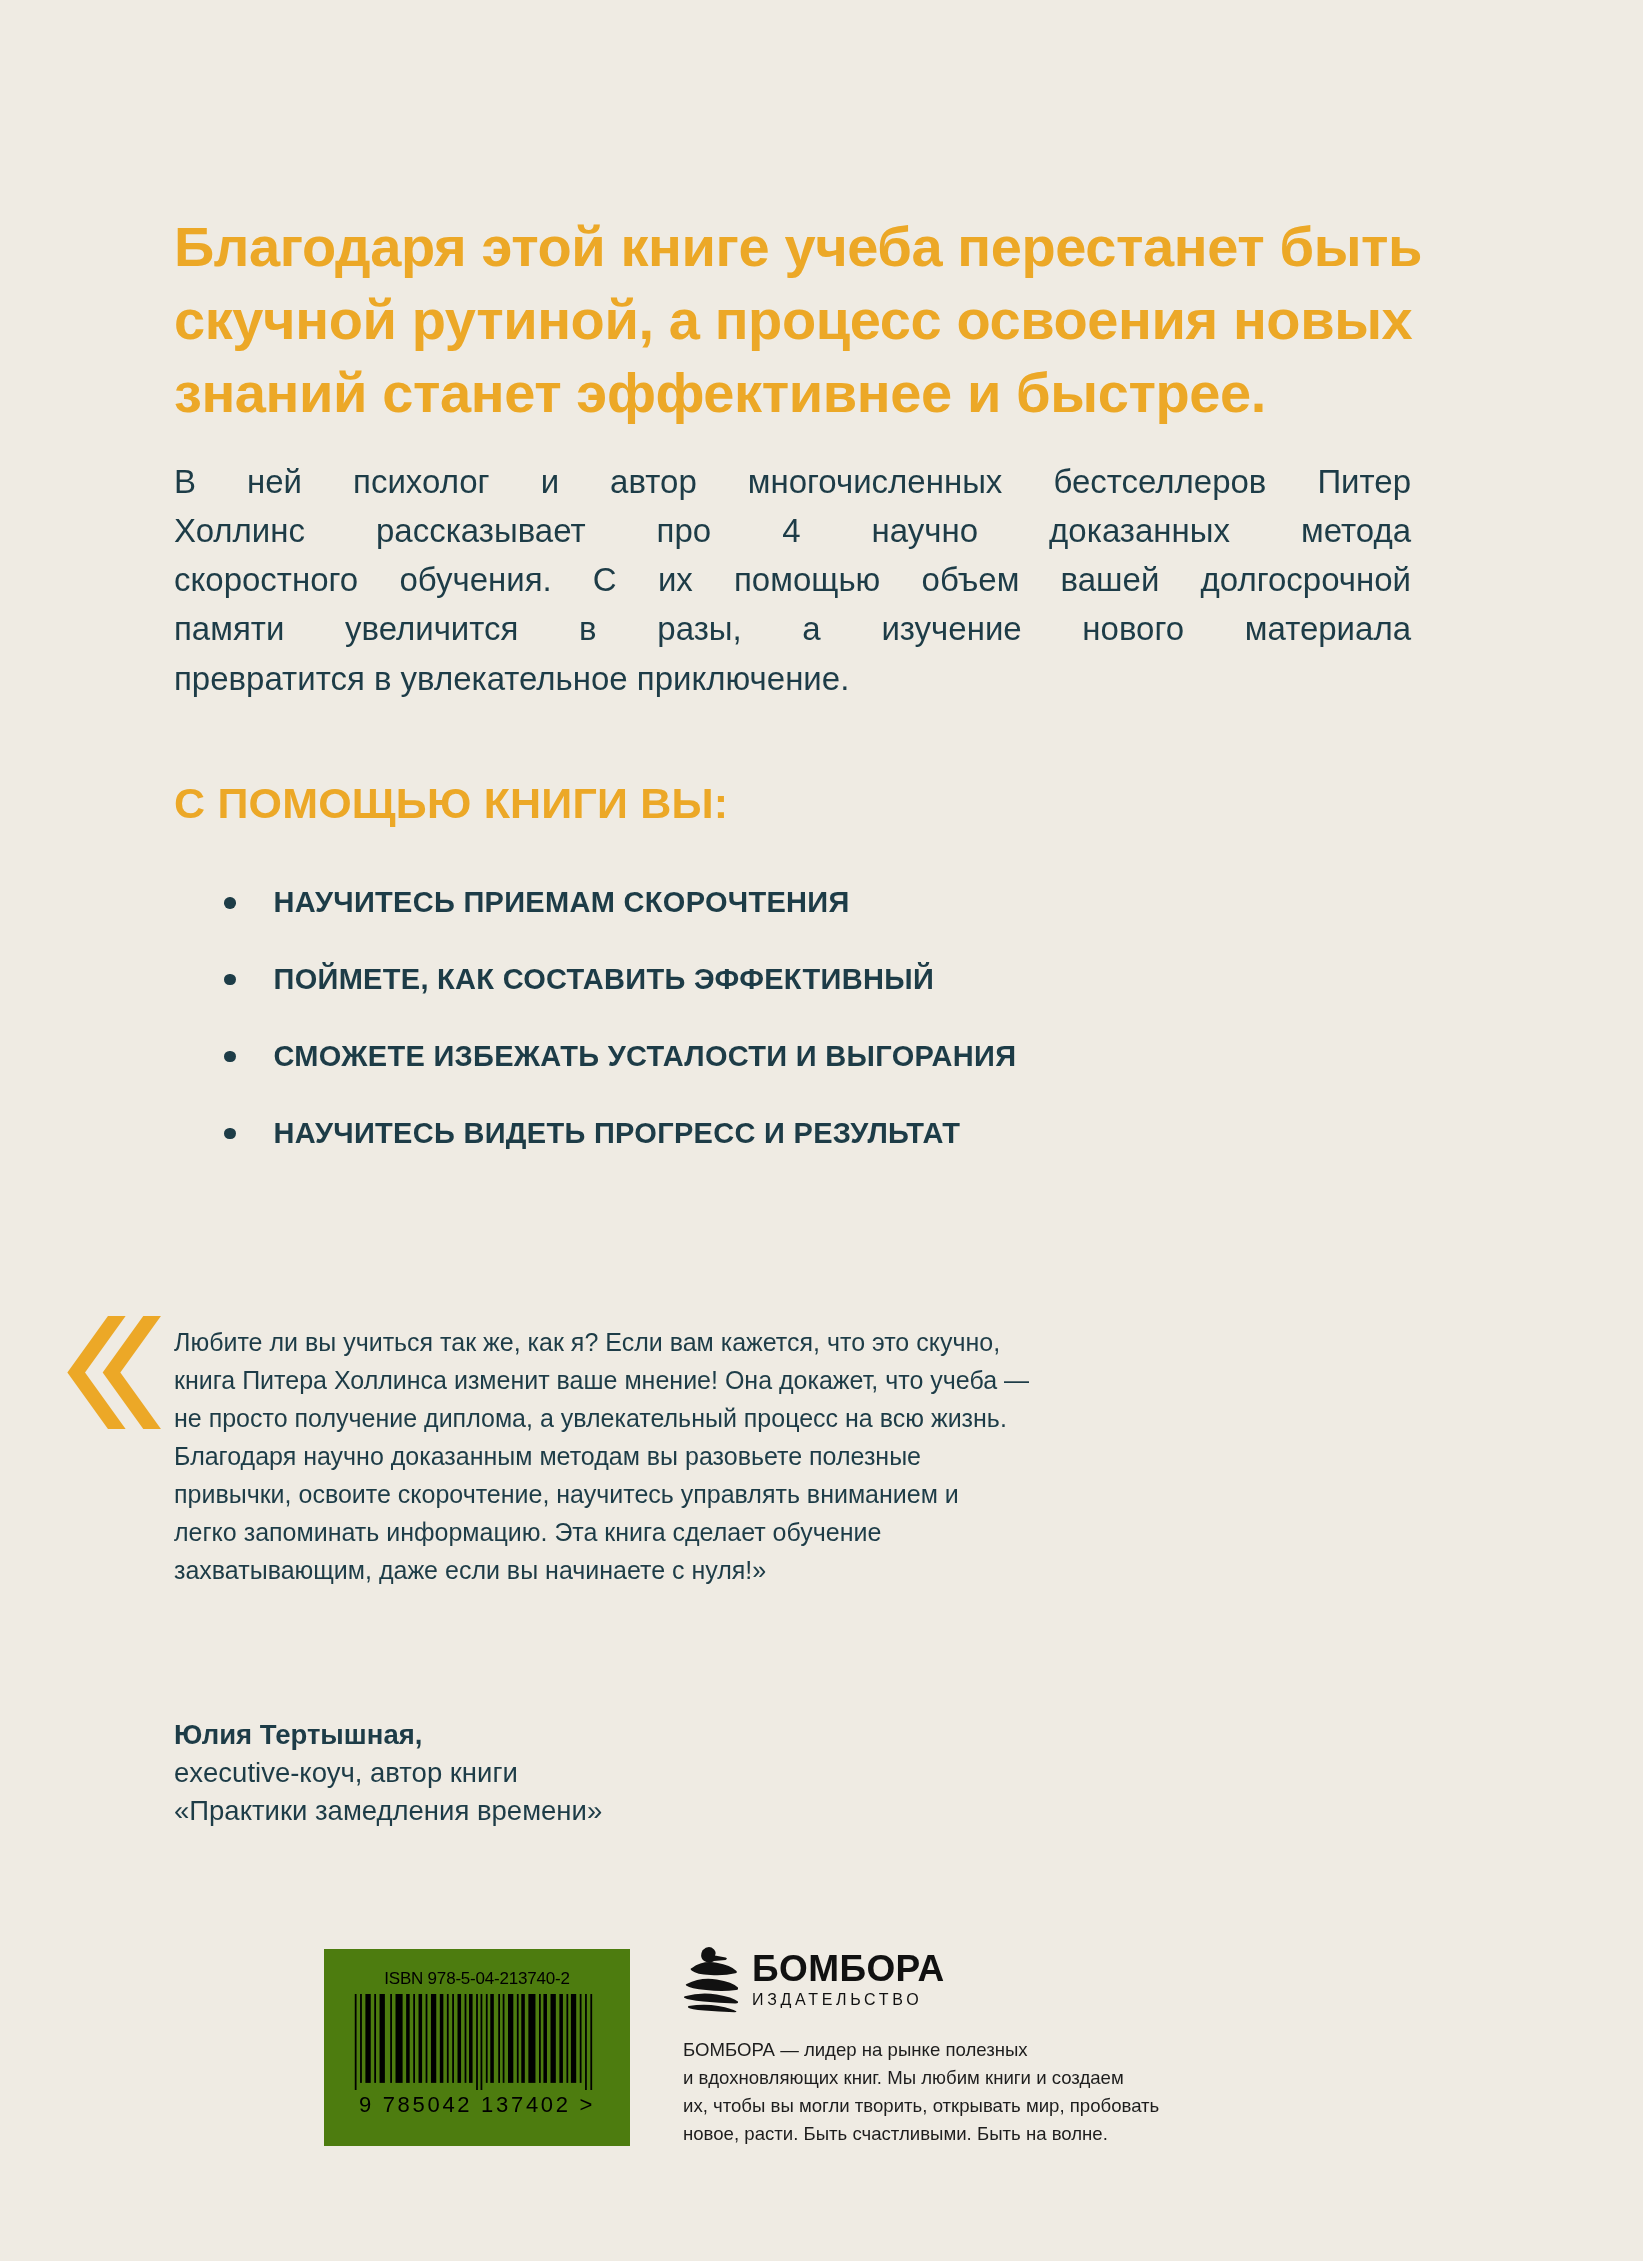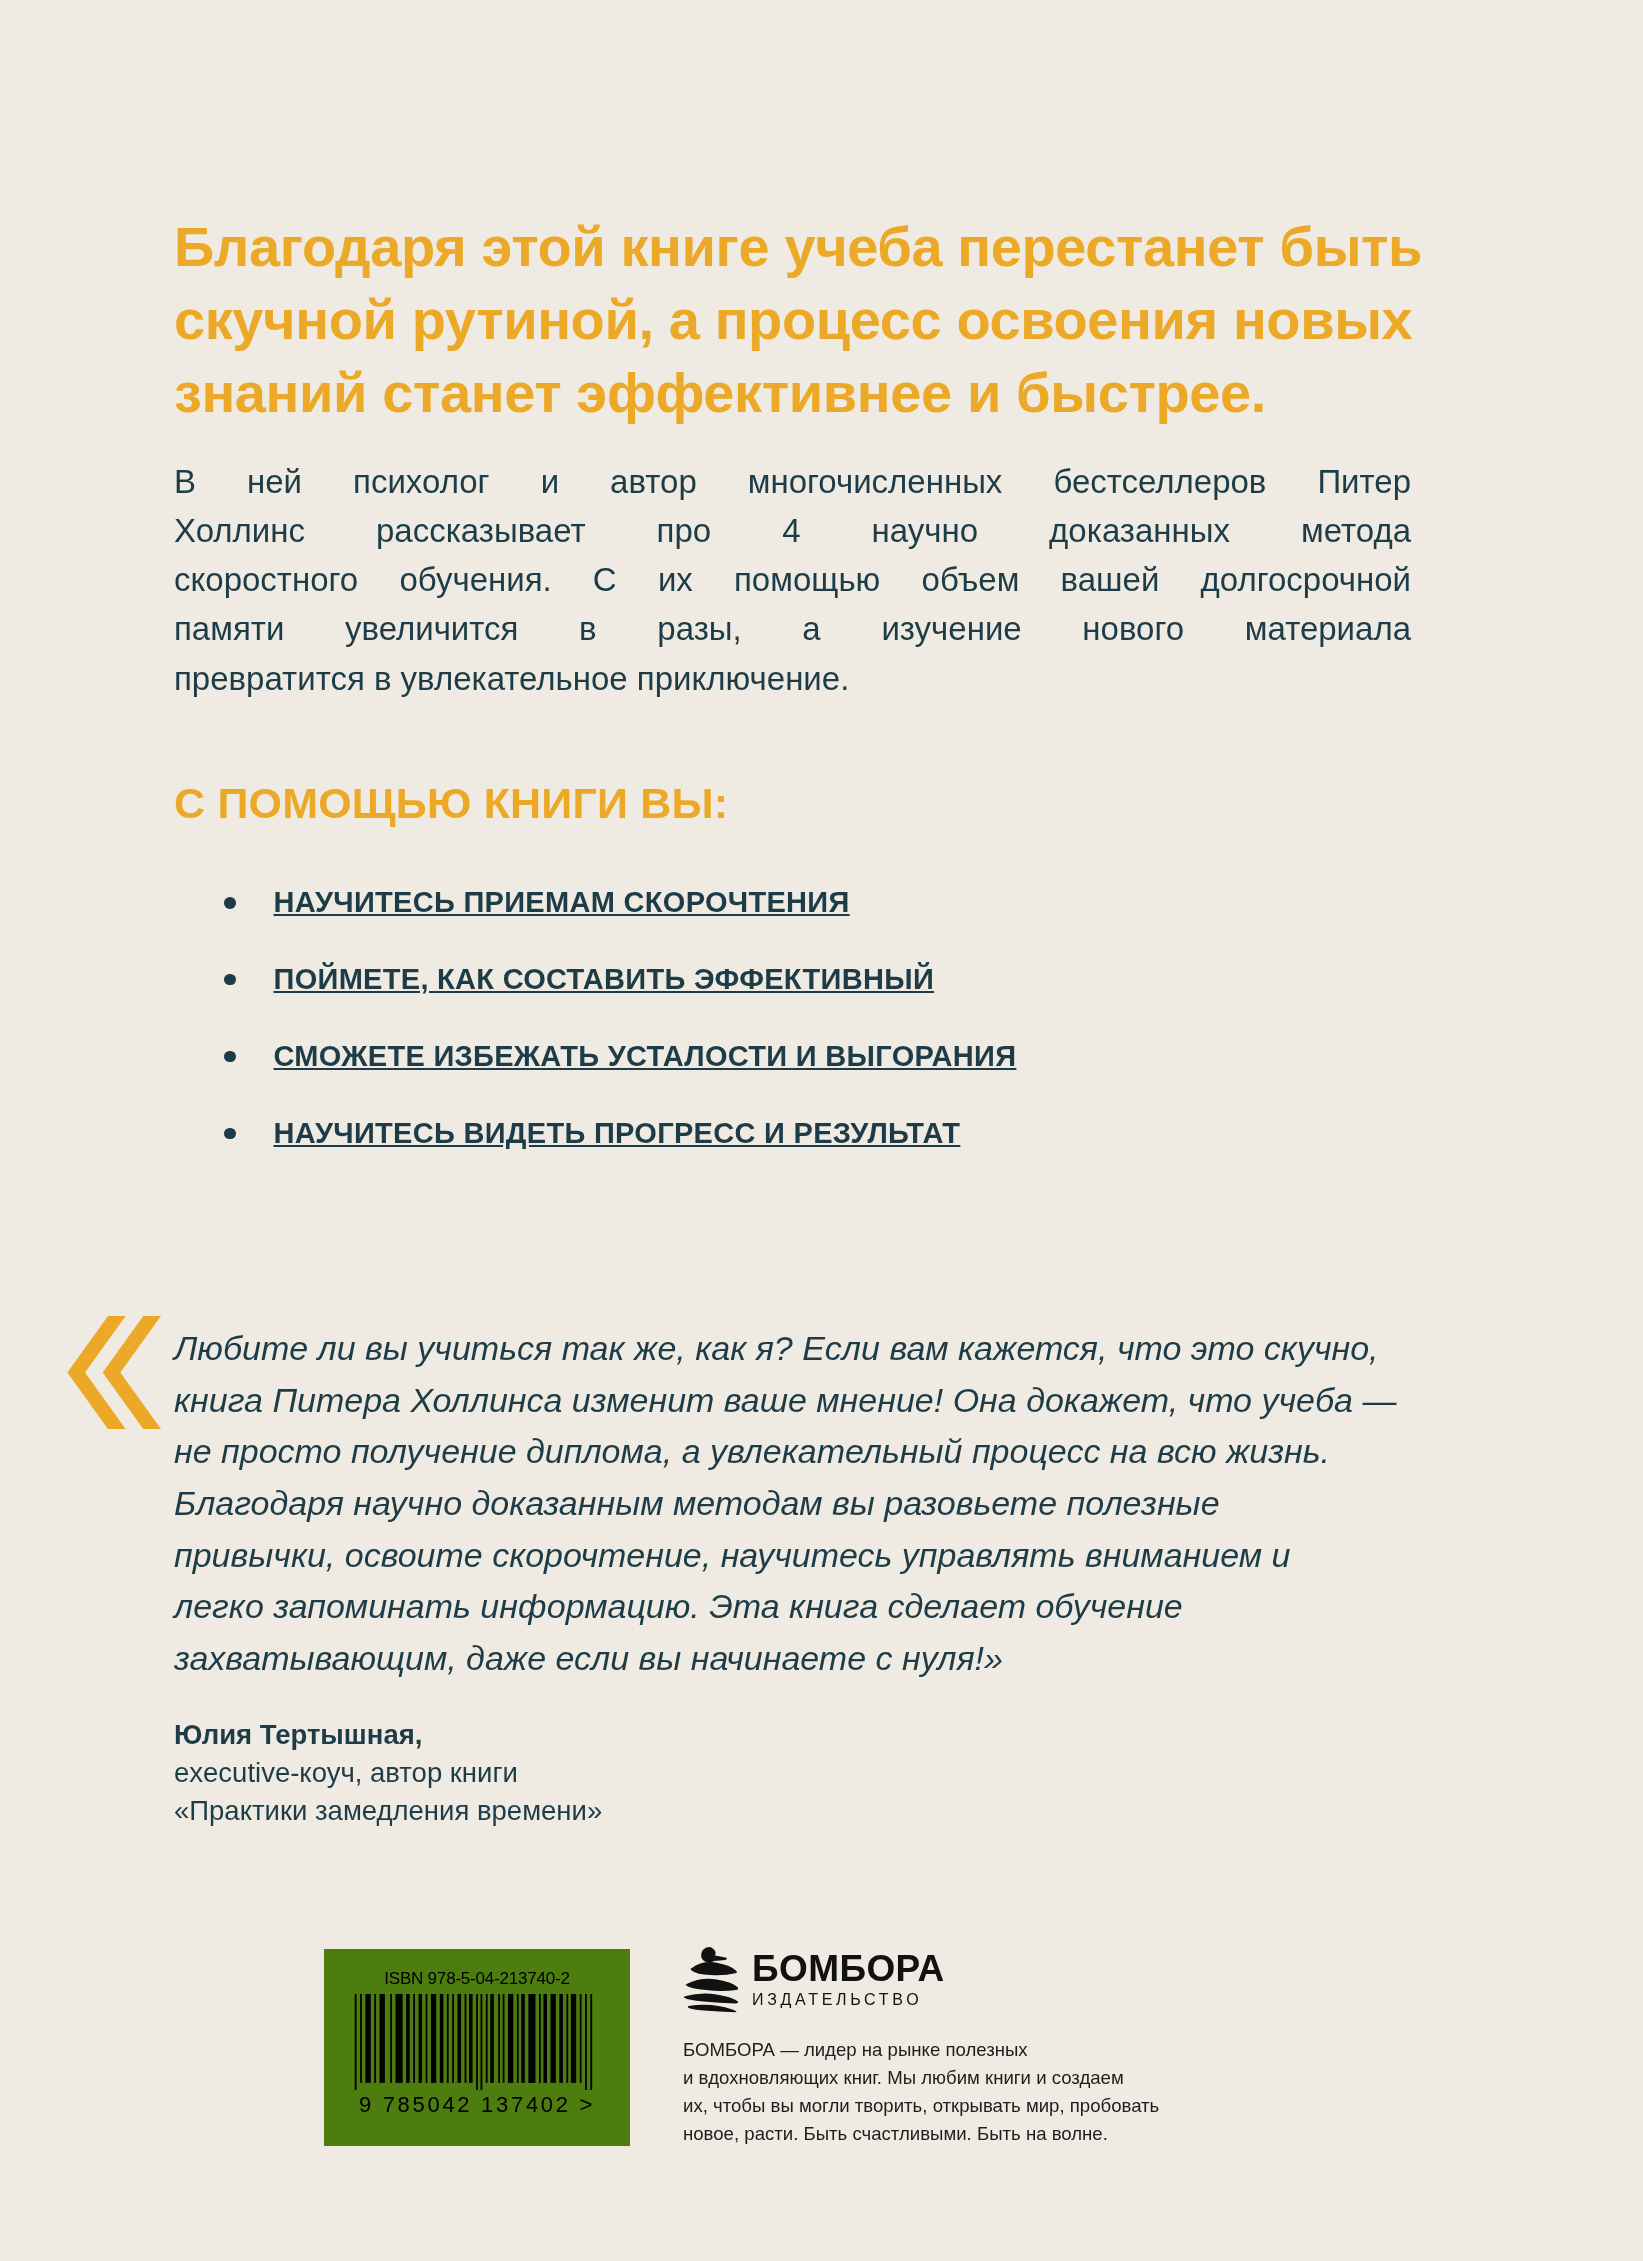--- a/index.html
+++ b/index.html
@@ -92,41 +92,40 @@
     margin-top: 14px;
     margin-right: 38px;
   }
   .bullet .txt {
     color: #1d3c47;
     font-size: 29px;
     font-weight: bold;
     line-height: 1.34;
     letter-spacing: 0.3px;
   }
-  .bullet .txt .ln { display: block; white-space: pre; text-decoration: underline; }
+  .bullet .txt .ln { display: block; white-space: pre; }
 
   
   #quote-block {
     top: 1323px;
     left: 174px;
     width: 1241px;
     position: absolute;
   }
   #quote-mark {
     position: absolute;
     left: -112px;
     top: -7px;
     width: 99px;
     height: 113px;
   }
   #quote-text {
     color: #1d3c47;
-    font-size: 34px;
+    font-size: 25px;
     line-height: 1.52;
-    font-style: italic;
     margin-left: 0;
   }
   #quote-text .ln { display: block; white-space: pre; }
 
   #attribution {
     position: absolute;
     top: 1678px;
     left: 174px;
     width: 1241px;
     color: #1d3c47;

